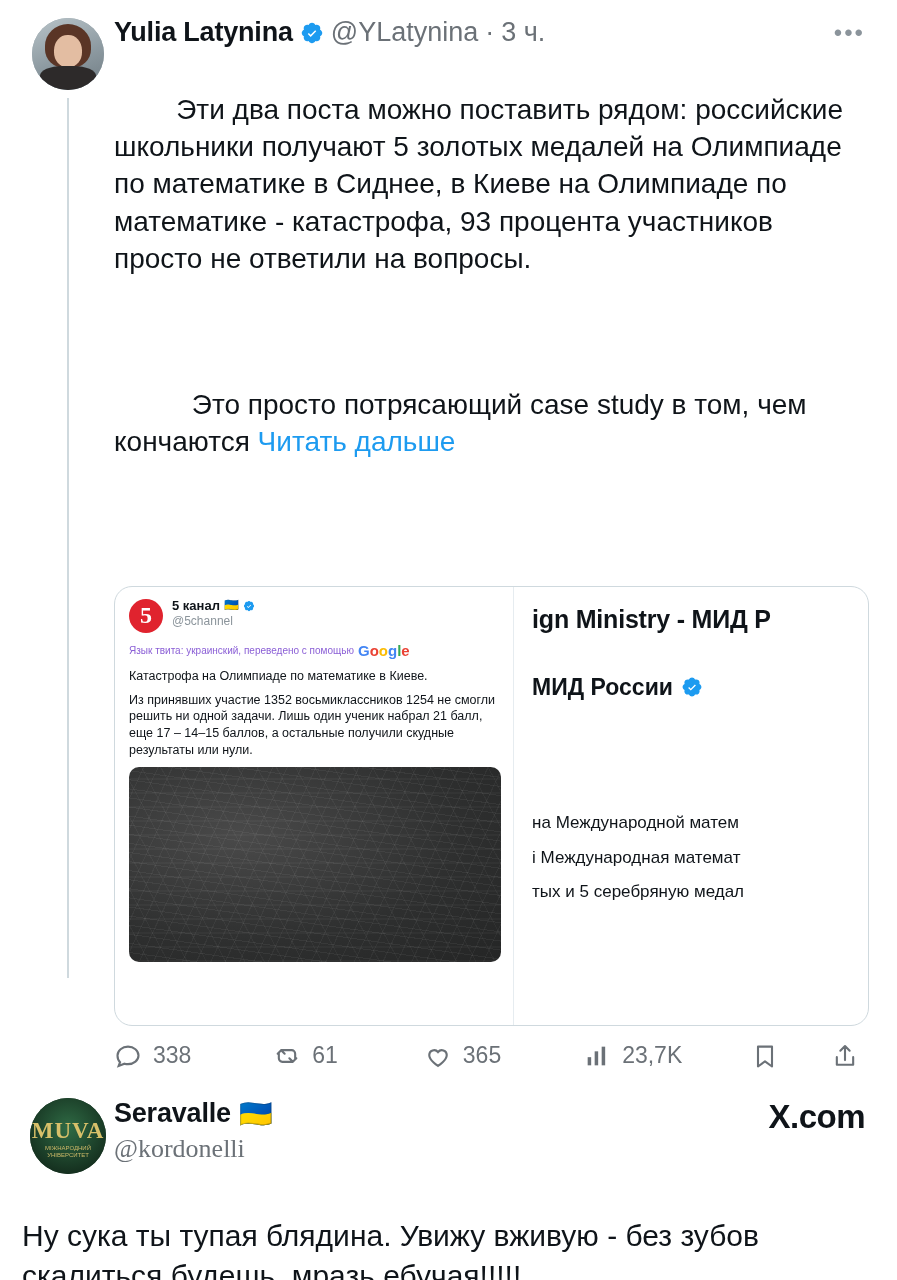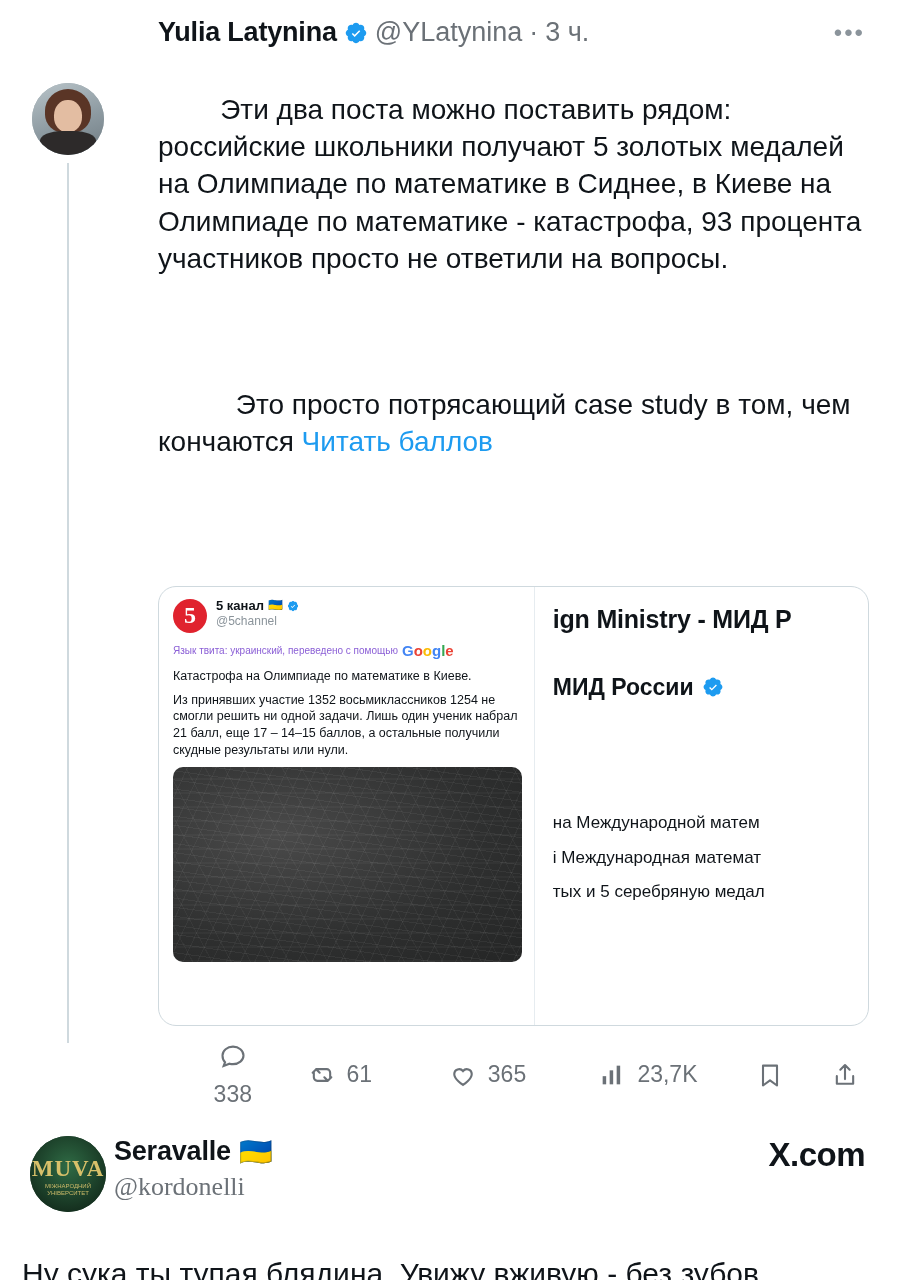--- a/index.html
+++ b/index.html
@@ -16,22 +16,21 @@
     color: #0f1419;
   }
 
   
   .tweet {
     position: relative;
     padding: 18px 22px 0 22px;
   }
   .tweet-head {
     display: flex;
-    align-items: center;
-    gap: 44px;
+    align-items: flex-start;
   }
   .avatar-col {
     width: 92px;
     flex: 0 0 92px;
     display: flex;
     flex-direction: column;
     align-items: center;
   }
   .avatar {
     width: 72px; height: 72px;
@@ -257,21 +256,21 @@
     margin-top: 16px;
     color: #6b7177;
     font-size: 23px;
     padding-right: 10px;
   }
   .action {
     display: flex;
     align-items: center;
     gap: 11px;
   }
-  .action.reply { width: 180px; flex-direction: column; }
+  .action.reply { width: 180px; }
   .action.retweet { width: 170px; }
   .action.like { width: 180px; }
   .action.views { width: 190px; }
   .action.bookmark { width: 90px; }
   .ico { width: 28px; height: 28px; display: inline-block; }
 
   
   .second {
     display: flex;
     align-items: flex-start;
@@ -369,21 +368,21 @@
         </span>
         <span class="handle">@YLatynina</span>
         <span class="dot-sep">·</span>
         <span class="time">3 ч.</span>
         <span class="more-btn">•••</span>
       </div>
 
       <div class="tweet-text">
         <span>Эти два поста можно поставить рядом: российские школьники получают 5 золотых медалей на Олимпиаде по математике в Сиднее, в Киеве на Олимпиаде по математике - катастрофа, 93 процента участников просто не ответили на вопросы.</span>
         <span class="para2">
-          <span>Это просто потрясающий case study в том, чем кончаются </span><span class="readmore">Читать баллов</span>
+          <span>Это просто потрясающий case study в том, чем кончаются </span><span class="readmore">Читать дальше</span>
         </span>
       </div>
 
       <div class="card">
 
         <div class="card-left">
           <div class="mini-head">
             <div class="mini-logo">5</div>
             <div>
               <div class="mini-name">

